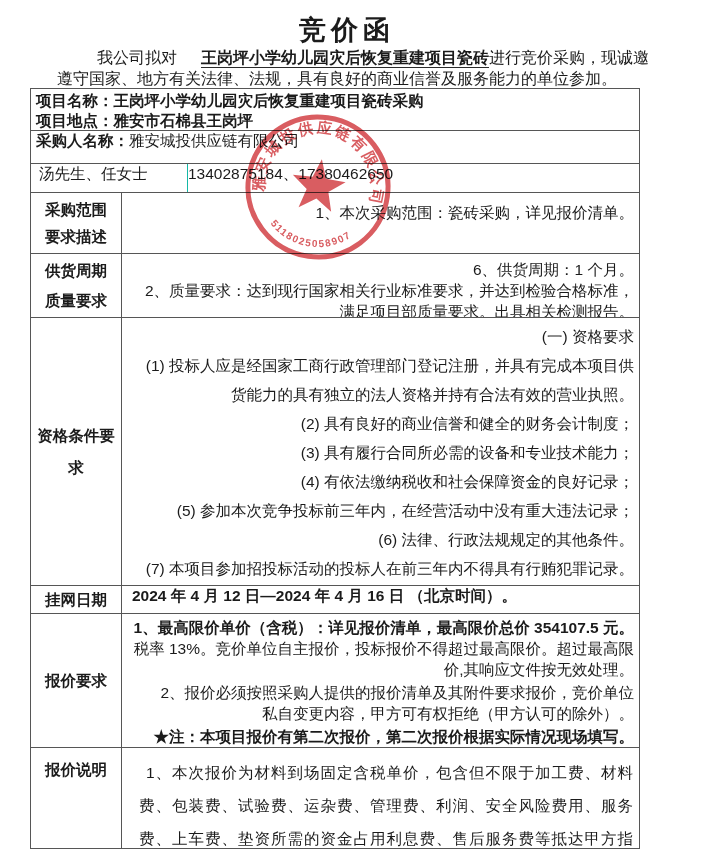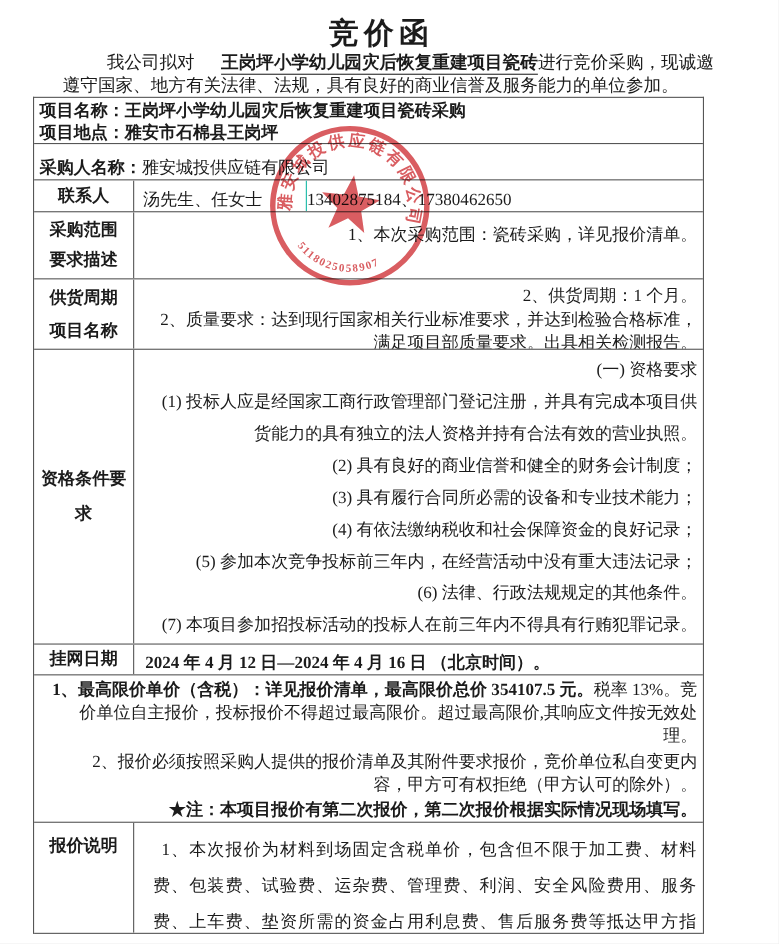--- a/index.html
+++ b/index.html
@@ -1,18 +1,18 @@
 <!DOCTYPE html>
 <html><head>
 <meta charset="utf-8">
 <style>
   html,body{margin:0;padding:0;background:#e8e8e8;}
   .page{
     position:relative;width:708px;height:858px;background:#ffffff;
-    font-family:Liberation Serif, serif;color:#1b1b1b;
+    font-family:Liberation Sans, sans-serif;color:#1b1b1b;
     overflow:hidden;margin:0 auto;
   }
   .title{
     position:absolute;top:12px;left:42px;width:610px;text-align:center;
     font-size:27px;font-weight:700;letter-spacing:5px;
   }
   .intro{
     position:absolute;top:47px;left:57px;width:602px;margin:0;
     font-size:16px;line-height:21px;text-indent:40px;
   }
@@ -31,21 +31,21 @@
     display:flex;align-items:center;justify-content:center;text-align:center;
     font-weight:700;white-space:pre-line;line-height:27px;
   }
   .r5 .lab{line-height:30px}
   .r6 .lab{line-height:32px}
   .r9 .lab{align-items:flex-start;padding-top:13px;line-height:18px;}
   .w157{width:157px;flex-shrink:0;border-right:1px solid #14b8a6;}
   .w100c{width:100px;flex-shrink:0;border-right:1px solid #565656;
     display:flex;align-items:center;justify-content:center;font-weight:700;}
   .flex1{flex:1;min-width:0;}
-  .vcenter{display:flex;align-items:flex-end;}
+  .vcenter{display:flex;align-items:flex-start;}
   .pl5{padding-left:5px}.pl8{padding-left:8px}.pl10{padding-left:10px}.pl14{}
   .bold{font-weight:700;}
   .content{padding-left:11px;padding-right:5px;text-align:right;}
   .content p{margin:0;}
   .r1 .cell{padding:2px 4px 0 5px;font-weight:700;line-height:20px;}
   .r4 .content{padding-top:10px;}
   .r5 .content{padding-top:5px;line-height:21px;}
   .r6 .content{padding-top:4px;line-height:29px;}
   .r8 .content{padding-top:3px;line-height:21px;}
   .r8 .content p+p{margin-top:2px;margin-left:20px;}
@@ -74,36 +74,35 @@
     </div>
 
     <div class="row r2">
       <div class="cell full vcenter pl5">
         <span class="bold">采购人名称：</span>
           <span>雅安城投供应链有限公司</span>
       </div>
     </div>
 
     <div class="row r3">
-      <div class="cell lab">联系人</div>
       <div class="cell w157 vcenter pl8">汤先生、任女士</div>
       <div class="cell flex1 vcenter pl14">13402875184、17380462650</div>
     </div>
 
     <div class="row r4">
       <div class="cell lab">采购范围
 要求描述</div>
       <div class="cell flex1 content">1、本次采购范围：瓷砖采购，详见报价清单。</div>
     </div>
 
     <div class="row r5">
       <div class="cell lab">供货周期
-项目名称</div>
+质量要求</div>
       <div class="cell flex1 content">
-        <p>2、供货周期：1 个月。</p>
+        <p>6、供货周期：1 个月。</p>
         <p>2、质量要求：达到现行国家相关行业标准要求，并达到检验合格标准，满足项目部质量要求。出具相关检测报告。</p>
       </div>
     </div>
 
     <div class="row r6">
       <div class="cell lab">资格条件要
 求</div>
       <div class="cell flex1 content">
         <p>(一) 资格要求</p>
         <p>(1) 投标人应是经国家工商行政管理部门登记注册，并具有完成本项目供货能力的具有独立的法人资格并持有合法有效的营业执照。</p>
@@ -115,20 +114,21 @@
         <p>(7) 本项目参加招投标活动的投标人在前三年内不得具有行贿犯罪记录。</p>
       </div>
     </div>
 
     <div class="row r7">
       <div class="cell lab">挂网日期</div>
       <div class="cell flex1 vcenter pl10 bold">2024 年 4 月 12 日—2024 年 4 月 16 日 （北京时间）。</div>
     </div>
 
     <div class="row r8">
+      <div class="cell lab">报价要求</div>
       <div class="cell flex1 content">
         <p><span class="bold">1、最高限价单价（含税）：详见报价清单，最高限价总价 354107.5 元。</span><span>税率 13%。竞价单位自主报价，投标报价不得超过最高限价。超过最高限价,其响应文件按无效处理。</span></p>
         <p>2、报价必须按照采购人提供的报价清单及其附件要求报价，竞价单位私自变更内容，甲方可有权拒绝（甲方认可的除外）。</p>
         <p class="bold">★注：本项目报价有第二次报价，第二次报价根据实际情况现场填写。</p>
       </div>
     </div>
 
     <div class="row r9">
       <div class="cell lab">报价说明</div>
       <div class="cell flex1 content">1、本次报价为材料到场固定含税单价，包含但不限于加工费、材料费、包装费、试验费、运杂费、管理费、利润、安全风险费用、服务费、上车费、垫资所需的资金占用利息费、售后服务费等抵达甲方指定地点的所有费用）。不论任何因素，</div>

